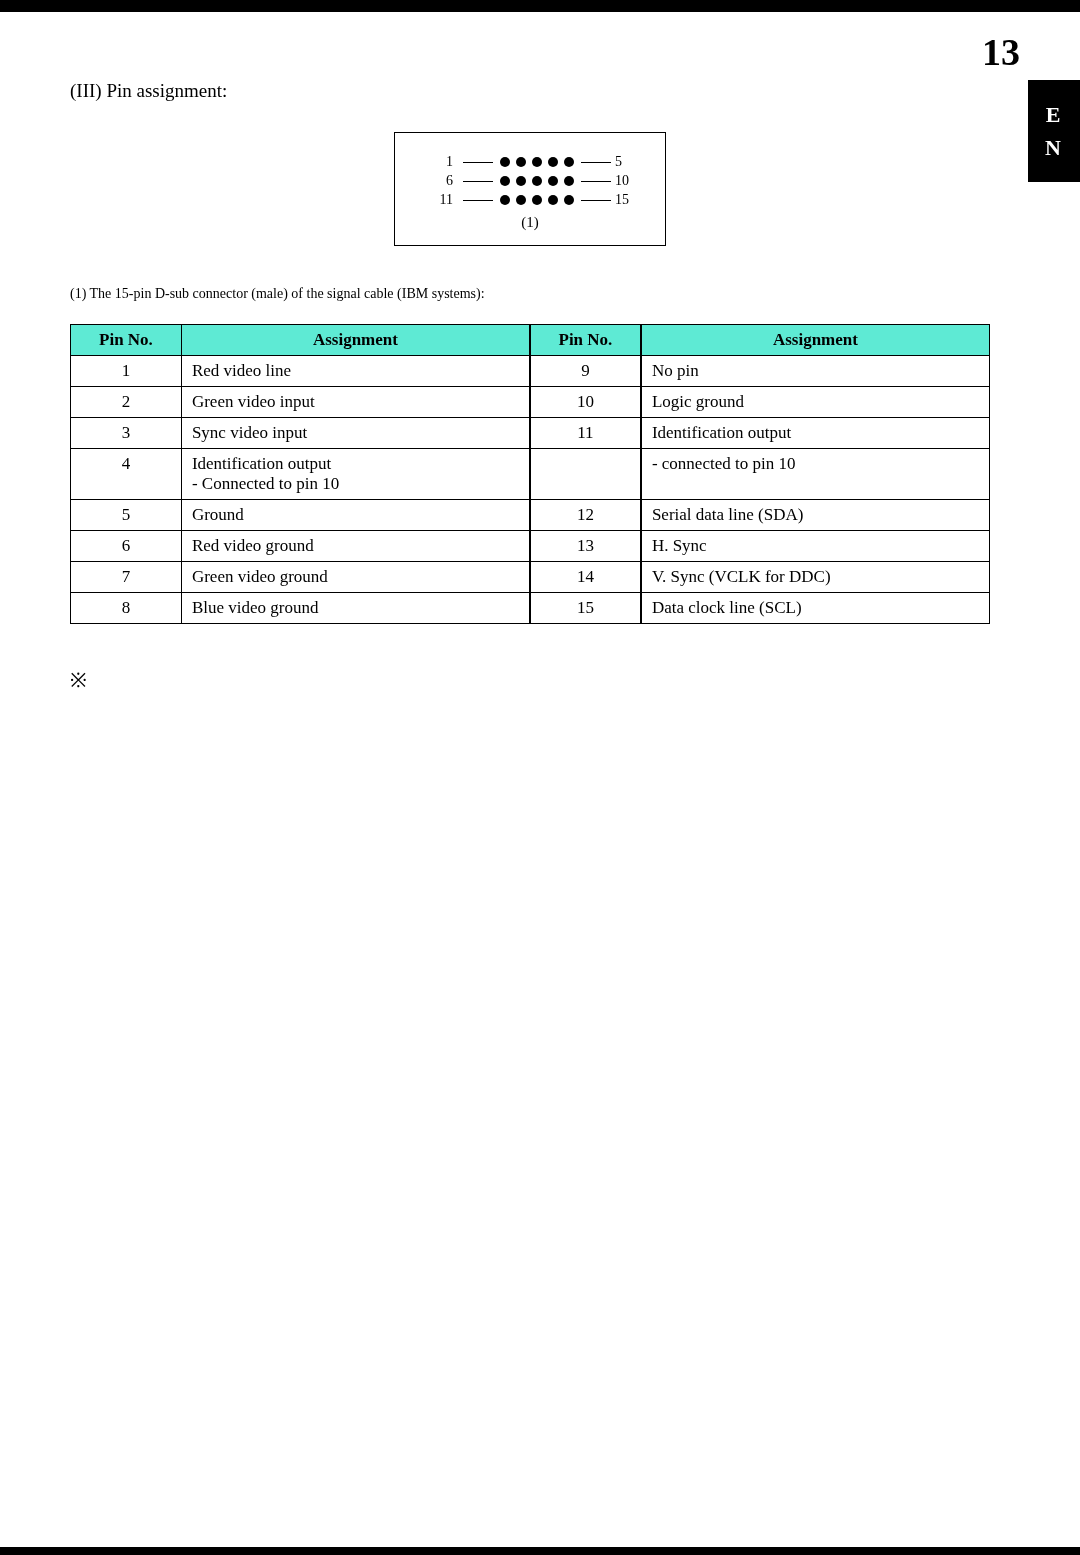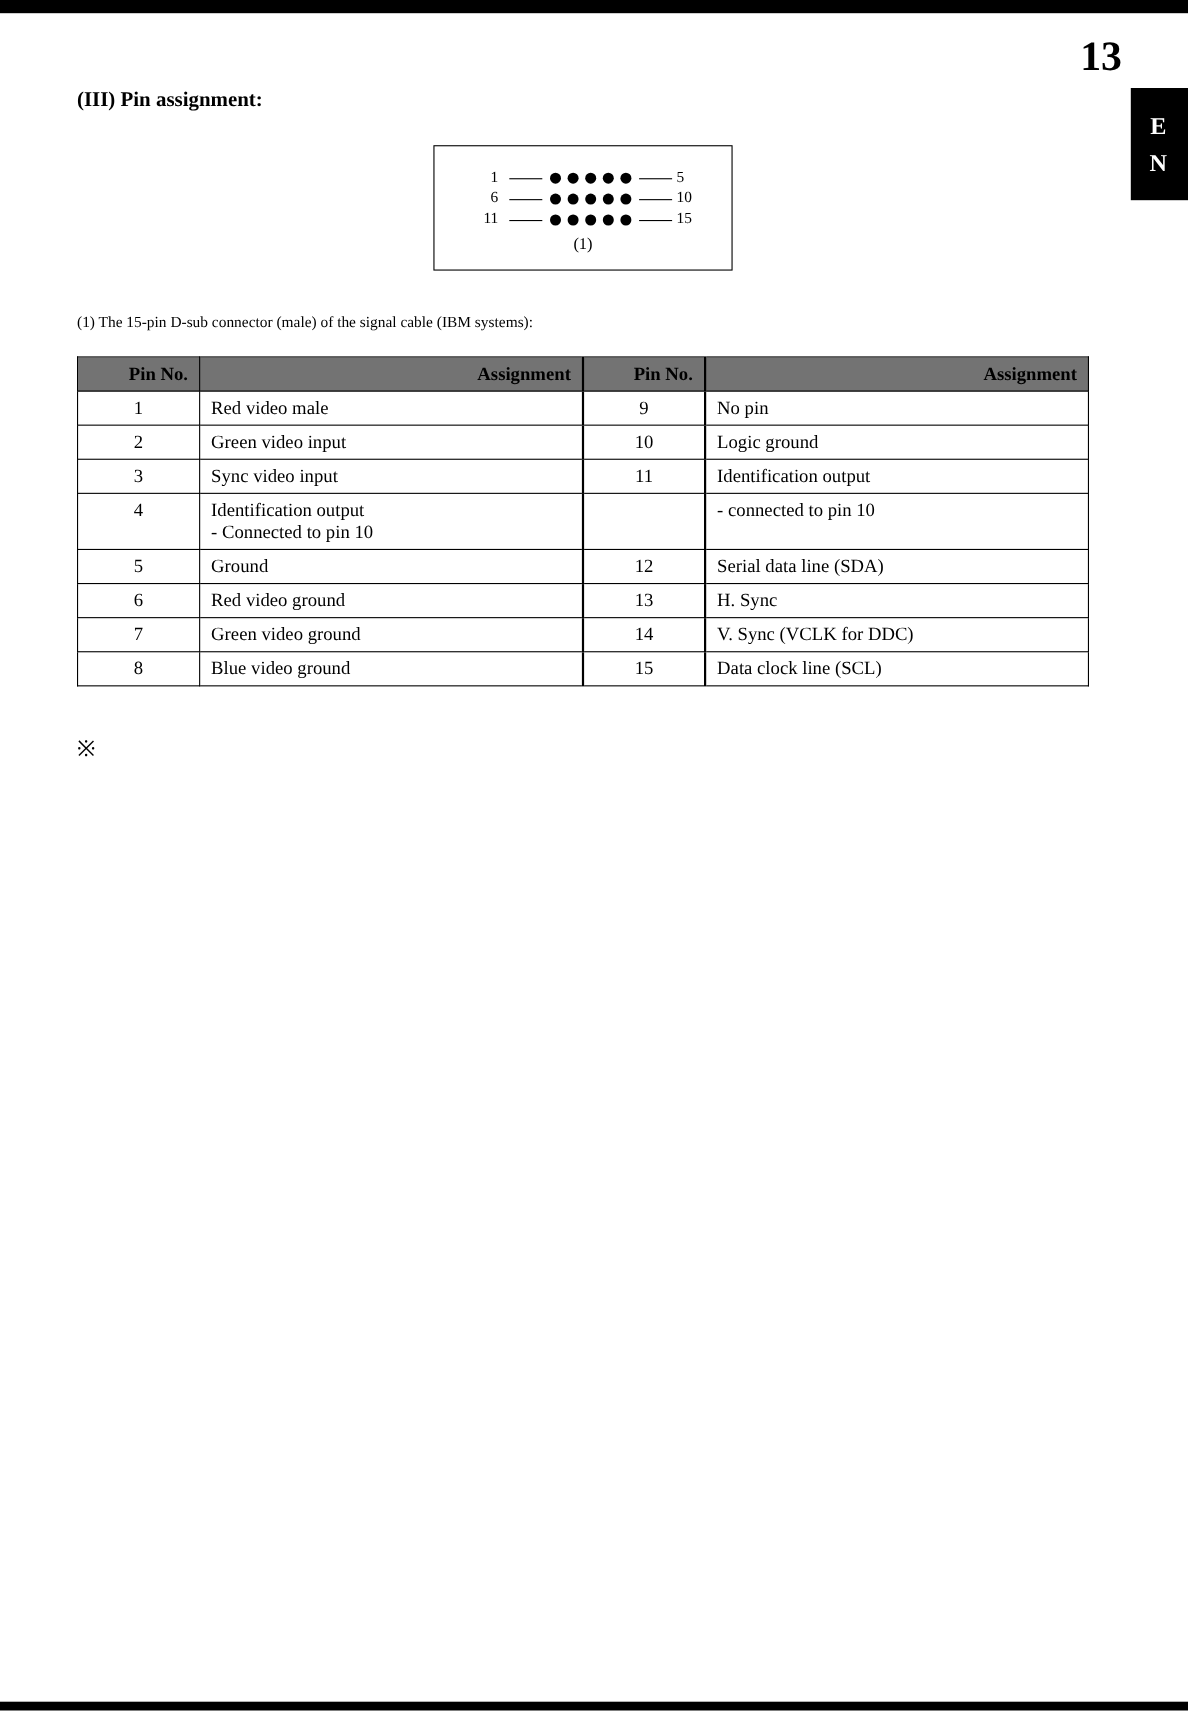--- a/index.html
+++ b/index.html
@@ -78,21 +78,21 @@
     .content {
       position: absolute;
       top: 80px;
       left: 70px;
       right: 90px;
     }
 
     
     .section-heading {
       font-size: 19px;
-      font-weight: bold;
+      font-weight: normal;
       margin-bottom: 30px;
     }
 
     
     .connector-diagram {
       display: flex;
       justify-content: center;
       margin: 20px 0 40px 0;
     }
 
@@ -167,22 +167,22 @@
 
     .pin-table th,
     .pin-table td {
       border: 1.5px solid #000;
       padding: 5px 10px;
       vertical-align: top;
     }
 
     .pin-table th {
       font-weight: bold;
-      background: #737373;
-      text-align: right;
+      background: #5eead4;
+      text-align: center;
     }
 
     .pin-table td.pin-no {
       text-align: center;
       width: 70px;
     }
 
     .pin-table td.assignment {
       width: 220px;
     }
@@ -277,21 +277,21 @@
         <tr>
           <th class="pin-no">Pin No.</th>
           <th class="assignment">Assignment</th>
           <th class="pin-no divider-col">Pin No.</th>
           <th class="assignment">Assignment</th>
         </tr>
       </thead>
       <tbody>
         <tr>
           <td class="pin-no">1</td>
-          <td class="assignment">Red video male</td>
+          <td class="assignment">Red video line</td>
           <td class="pin-no divider-col">9</td>
           <td class="assignment">No pin</td>
         </tr>
         <tr>
           <td class="pin-no">2</td>
           <td class="assignment">Green video input</td>
           <td class="pin-no divider-col">10</td>
           <td class="assignment">Logic ground</td>
         </tr>
         <tr>

